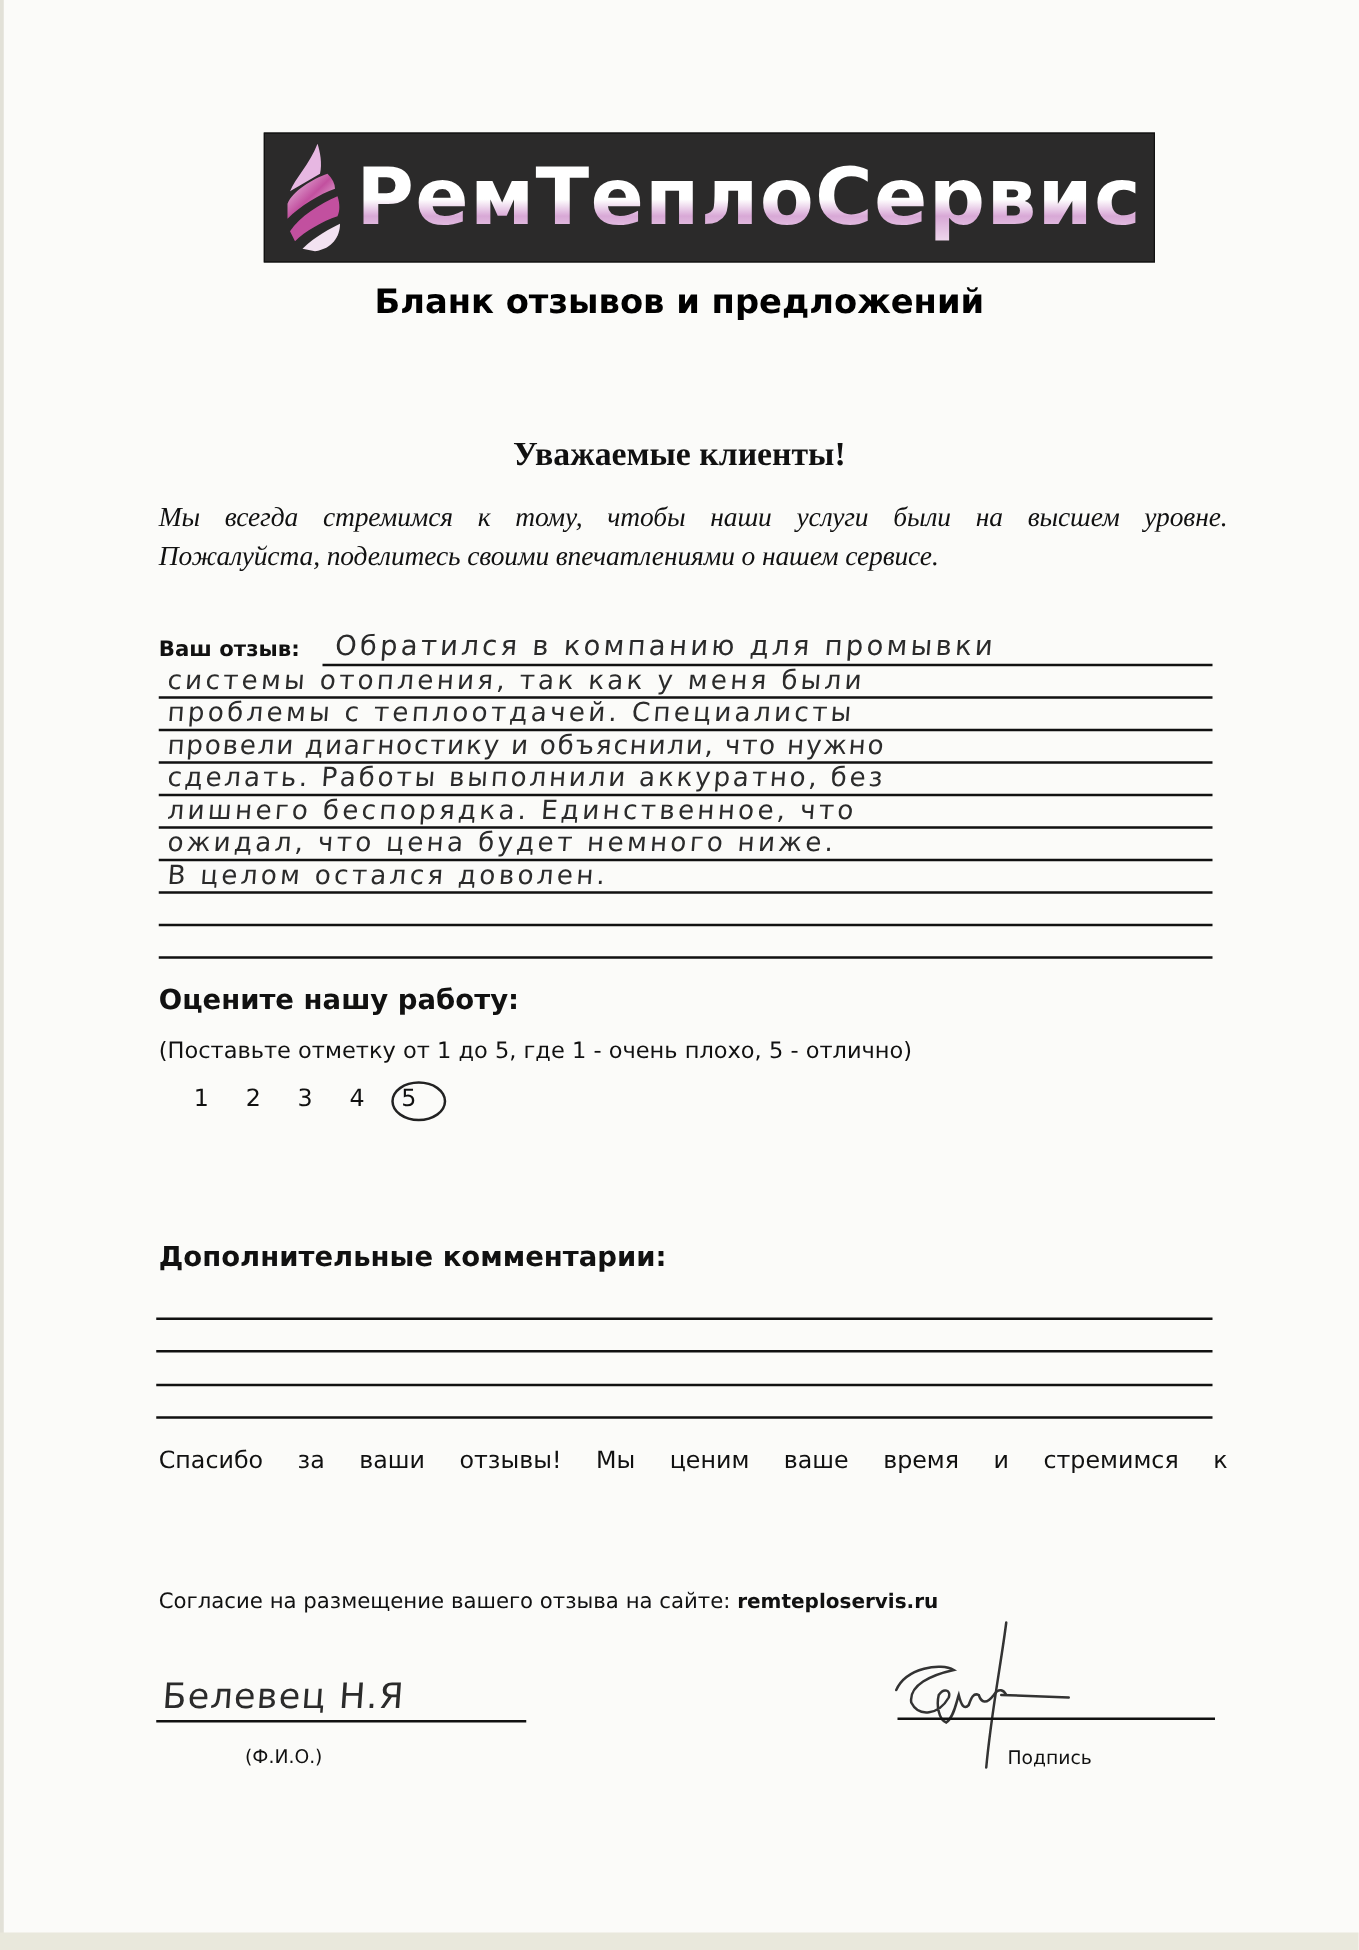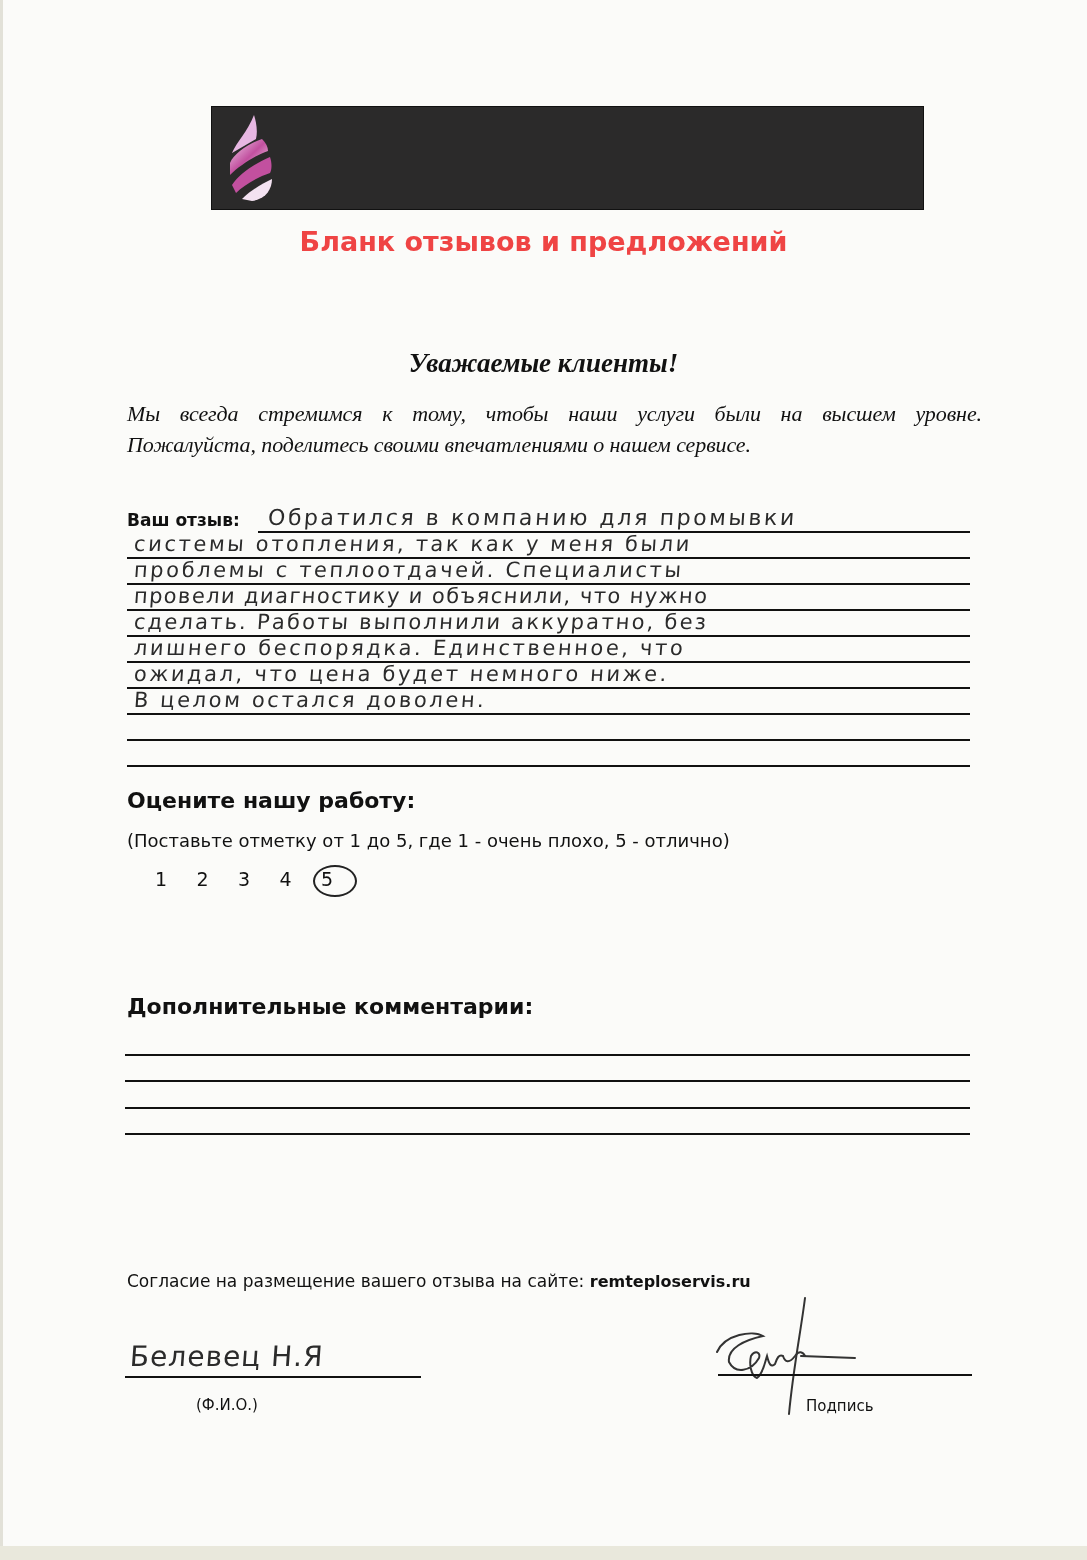--- a/index.html
+++ b/index.html
@@ -27,25 +27,25 @@
       position: absolute; left: 73px; top: 14px;
       font-family: "DejaVu Sans", sans-serif; font-weight: bold;
       font-size: 63px; letter-spacing: 1px; line-height: 74px;
       background: linear-gradient(to bottom, #ffffff 0%, #ffffff 52%, #d8a8d6 70%, #f1dcef 100%);
       -webkit-background-clip: text; background-clip: text; color: transparent;
       white-space: nowrap;
     }
     .form-title {
       position: absolute; left: 0; right: 0; top: 226px; text-align: center;
       font-family: "DejaVu Sans", sans-serif; font-weight: bold; font-size: 27px;
-      color: #ef4444;
+      color: #000000;
     }
     .greeting {
       position: absolute; left: 0; right: 0; top: 348px; text-align: center;
-      font-family: "Liberation Serif", serif; font-weight: bold; font-size: 27px; font-style: italic;
+      font-family: "Liberation Serif", serif; font-weight: bold; font-size: 27px;
     }
     .intro {
       position: absolute; left: 127px; width: 855px; top: 398px;
       font-family: "Liberation Serif", serif; font-size: 22px; line-height: 31px;
       text-align: justify; letter-spacing: -0.1px; font-style: italic;
     }
     .intro p { margin: 0; text-align-last: justify; }
     .intro p.last { text-align-last: left; }
 
     .review-label {
@@ -98,20 +98,21 @@
         <stop offset="0" stop-color="#f2d4ee"></stop>
         <stop offset="0.5" stop-color="#c2509f"></stop>
         <stop offset="1" stop-color="#f6e6f4"></stop>
       </linearGradient>
     </defs>
     <path d="M32 2 C26 18 14 30 10 40 L34 26 C36 18 34 8 32 2 Z" fill="#e7b7e2"></path>
     <path d="M8 50 C12 40 28 30 40 26 C44 30 46 34 46 38 C34 42 18 52 8 62 Z" fill="url(#dg)"></path>
     <path d="M10 72 C18 60 34 50 48 44 C50 50 50 56 48 60 C36 64 22 72 14 80 Z" fill="#c2509f"></path>
     <path d="M20 86 C30 76 42 70 50 66 C50 76 44 86 30 88 Z" fill="#f3e2f1"></path>
   </svg>
+  <div class="logo-text">РемТеплоСервис</div>
 </div>
 
 <div class="form-title">Бланк отзывов и предложений</div>
 <div class="greeting">Уважаемые клиенты!</div>
 
 <div class="intro">
   <p>Мы всегда стремимся к тому, чтобы наши услуги были на высшем уровне.</p>
   <p class="last">Пожалуйста, поделитесь своими впечатлениями о нашем сервисе.</p>
 </div>
 
@@ -147,20 +148,21 @@
   <span class="rating-opt selected">5</span>
 </div>
 
 <div class="section-title" style="top:994px">Дополнительные комментарии:</div>
 <div class="rule" style="left:125px;width:845px;top:1054px"></div>
 <div class="rule" style="left:125px;width:845px;top:1080px"></div>
 <div class="rule" style="left:125px;width:845px;top:1107px"></div>
 <div class="rule" style="left:125px;width:845px;top:1133px"></div>
 
 <div class="thanks">
+  <p>Спасибо за ваши отзывы! Мы ценим ваше время и стремимся к</p>
 </div>
 
 <div class="consent">
   <span>Согласие на размещение вашего отзыва на сайте:</span>
   <b>remteploservis.ru</b>
 </div>
 
 <div class="hand" style="left:130px;top:1340px;font-size:28px;letter-spacing:1px">Белевец Н.Я</div>
 <div class="rule" style="left:125px;width:296px;top:1376px;height:1.5px"></div>
 <div class="caption" style="left:196px;top:1396px">(Ф.И.О.)</div>

